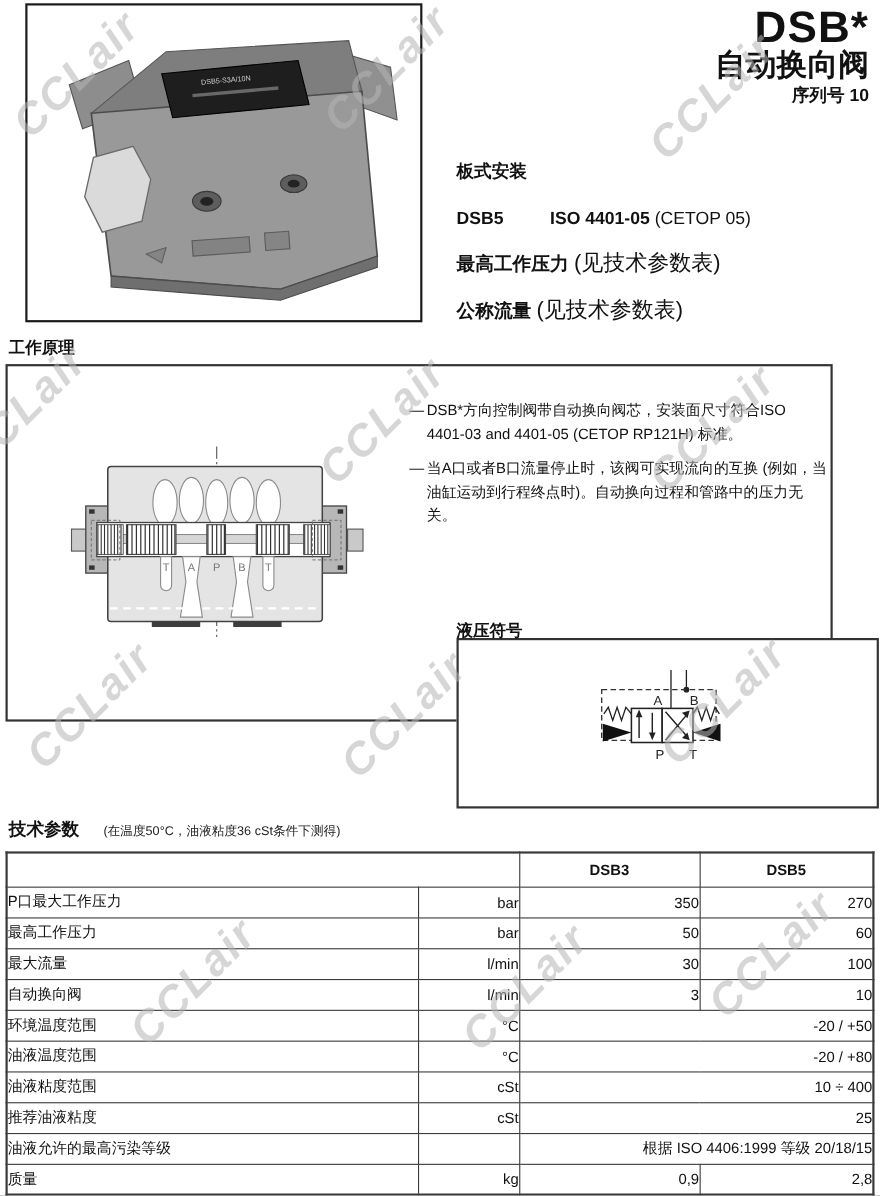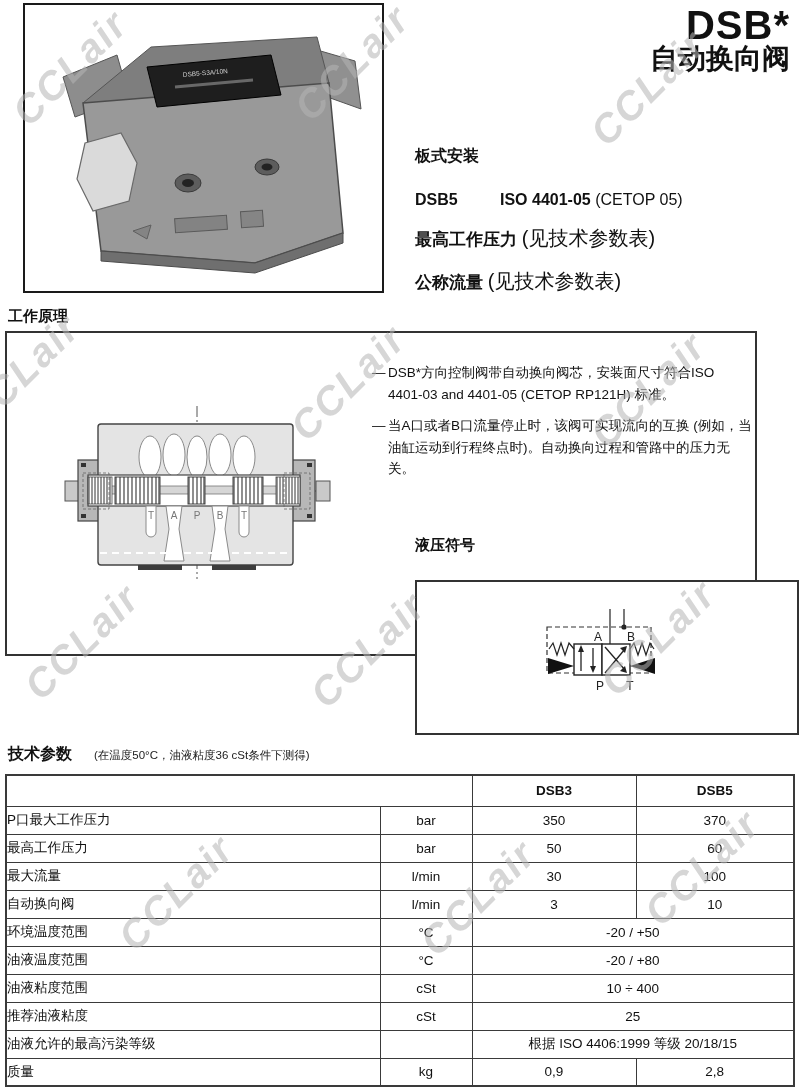--- a/index.html
+++ b/index.html
@@ -33,35 +33,35 @@
   .m-note{font-weight:400;font-size:20px;}
 
   
   .wp-title{left:8px;top:307px;font-size:15px;font-weight:700;}
   .wp-box{left:5px;top:331px;width:748px;height:321px;border:2px solid #333;background:#fff;}
   .bullets{left:372px;top:362px;width:380px;font-size:13.5px;line-height:21.5px;}
   .bullet{display:flex;margin-bottom:10px;}
   .bullet .dash{flex:0 0 16px;}
 
   
-  .hs-title{left:415px;top:536px;font-size:15px;font-weight:700;z-index:4;}
+  .hs-title{left:415px;top:564px;font-size:15px;font-weight:700;z-index:4;}
   .hs-box{left:415px;top:580px;width:380px;height:151px;border:2px solid #333;background:#fff;z-index:3;}
 
   
   .tech-head{left:8px;top:744px;display:flex;align-items:baseline;gap:12px;}
   .tech-title{font-size:16px;font-weight:700;}
   .tech-sub{font-size:11.5px;margin-left:10px;color:#222;}
   table.params{position:absolute;left:5px;top:774px;width:790px;border-collapse:collapse;
                table-layout:fixed;font-size:13.5px;}
   table.params td,table.params th{border:1.5px solid #3a3a3a;padding:0;vertical-align:middle;}
   table.params{border:2px solid #3a3a3a;}
   tr.hrow{height:31px;}
   tr.drow{height:28px;}
   td.lbl{text-align:left;padding-left:10px;}
-  td.ctr,th.ctr{text-align:center;font-weight:400;}
+  td.ctr,th.ctr{text-align:right;font-weight:400;}
   th.colhead{text-align:center;font-weight:700;}
 </style>
 </head>
 <body>
 
 <div class="page">
 
   <div class="abs photo-frame">
     <svg width="353" height="282" viewBox="0 0 353 282">
 
@@ -88,20 +88,21 @@
 
       <rect x="150" y="212" width="52" height="14" fill="#838383" stroke="#5a5a5a" transform="rotate(-4 176 219)"></rect>
       <rect x="216" y="206" width="22" height="16" fill="#858585" stroke="#5a5a5a" transform="rotate(-4 227 214)"></rect>
       <polygon points="108,226 126,220 122,234" fill="#848484" stroke="#5f5f5f"></polygon>
     </svg>
   </div>
 
   <div class="abs doc-header">
     <div class="model-title">DSB*</div>
     <div class="model-subtitle">自动换向阀</div>
+    <div class="model-series">序列号 10</div>
   </div>
 
   <div class="abs mounting">
     <div class="m-title">板式安装</div>
     <div class="m-row">
       <span class="m-model">DSB5</span><span class="m-iso">ISO 4401-05</span>
       <span class="m-cetop">(CETOP 05)</span>
     </div>
     <div class="m-press">
       <b>最高工作压力</b>
@@ -235,21 +236,21 @@
     <tbody>
         <tr class="hrow">
       <th colspan="2"></th>
       <th class="colhead">DSB3</th>
       <th class="colhead">DSB5</th>
     </tr>
     <tr class="drow">
       <td class="lbl">P口最大工作压力</td>
       <td class="ctr">bar</td>
       <td class="ctr">350</td>
-      <td class="ctr">370</td>
+      <td class="ctr">270</td>
     </tr>
     <tr class="drow">
       <td class="lbl">最高工作压力</td>
       <td class="ctr">bar</td>
       <td class="ctr">50</td>
       <td class="ctr">60</td>
     </tr>
     <tr class="drow">
       <td class="lbl">最大流量</td>
       <td class="ctr">l/min</td>

